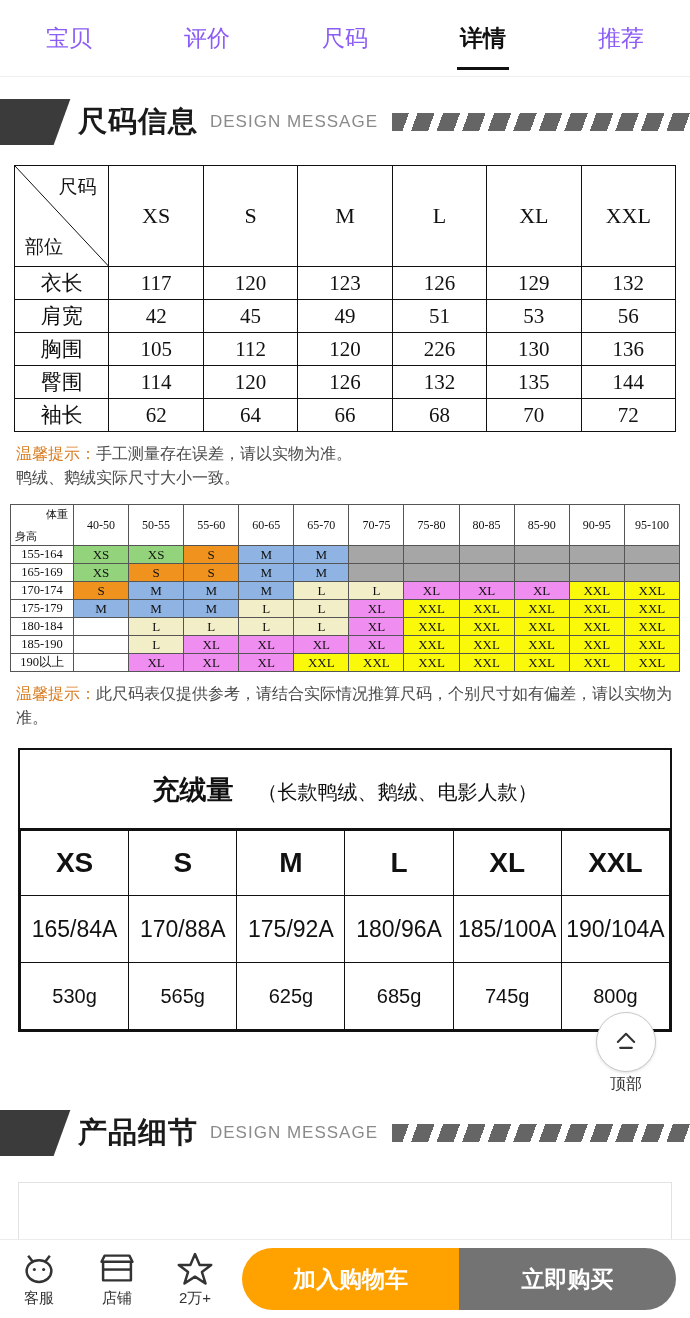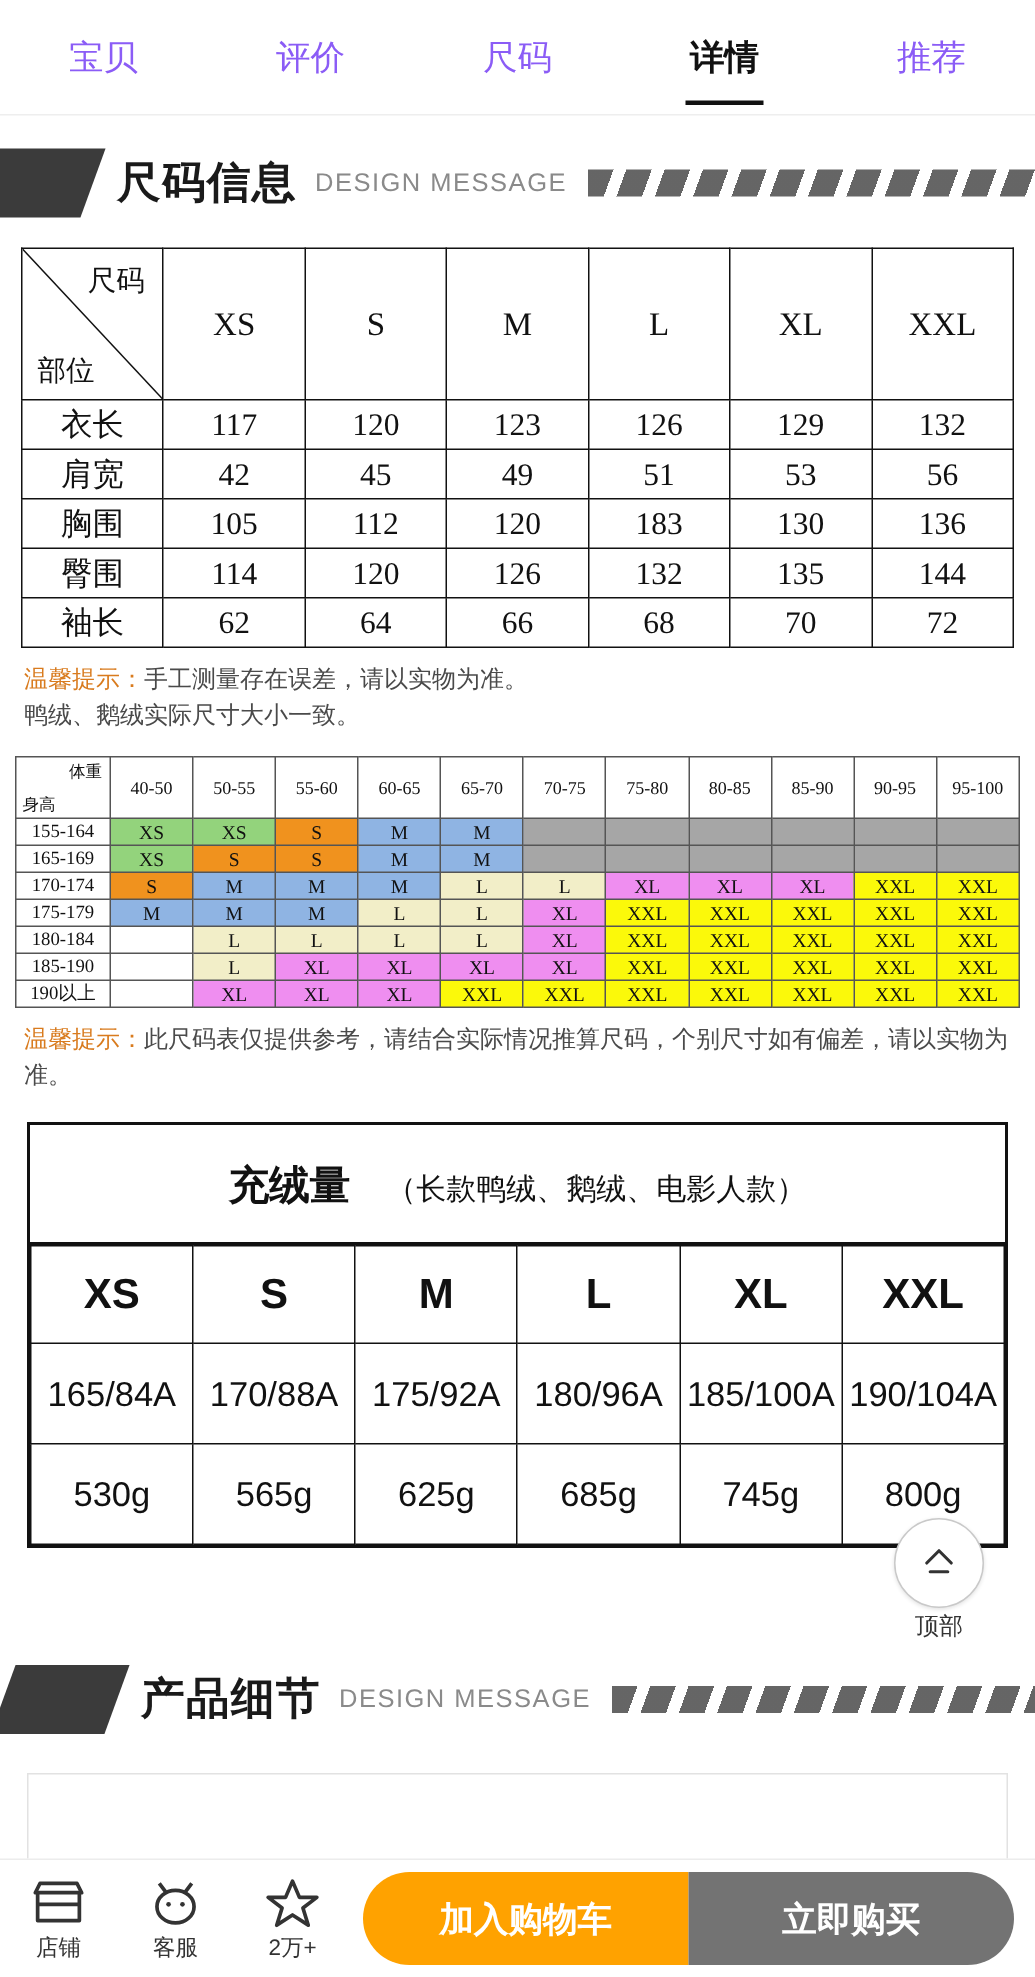--- a/index.html
+++ b/index.html
@@ -209,21 +209,21 @@
     border-collapse: collapse;
     table-layout: fixed;
   }
   table.fw td {
     border: 1px solid #111111;
     text-align: center;
     color: #111111;
   }
   table.fw td.size { font-size: 28px; font-weight: bold; height: 62px; }
   table.fw td.spec { font-size: 23px; height: 64px; }
-  table.fw td.gram { font-size: 23px; height: 64px; }
+  table.fw td.gram { font-size: 20px; height: 64px; }
 
   
   .totop {
     position: absolute;
     right: 32px;
     top: 1012px;
     width: 64px;
     text-align: center;
   }
   .totop .circle {
@@ -238,21 +238,21 @@
     justify-content: center;
     box-shadow: 0 1px 3px rgba(0,0,0,.12);
   }
   .totop .label {
     font-size: 16px;
     color: #333333;
     margin-top: 2px;
   }
 
   
-  .bottom-head { margin-top: 70px; padding-left: 16px; }
+  .bottom-head { margin-top: 70px; }
 
   .whitecard {
     margin: 18px 18px 0 18px;
     height: 60px;
     border: 1px solid #e2e2e2;
     border-bottom: none;
     background: #ffffff;
   }
 
   
@@ -352,21 +352,21 @@
         <td>49</td>
         <td>51</td>
         <td>53</td>
         <td>56</td>
       </tr>
       <tr>
         <td class="rowhead">胸围</td>
         <td>105</td>
         <td>112</td>
         <td>120</td>
-        <td>183</td>
+        <td>226</td>
         <td>130</td>
         <td>136</td>
       </tr>
       <tr>
         <td class="rowhead">臀围</td>
         <td>114</td>
         <td>120</td>
         <td>126</td>
         <td>132</td>
         <td>135</td>
@@ -567,38 +567,38 @@
   <div class="sh-title">产品细节</div>
   <div class="sh-sub">DESIGN MESSAGE</div>
   <div class="sh-bars"></div>
 </div>
 
 <div class="whitecard"></div>
 
 <div class="actionbar">
   <div class="act-icon">
     <span class="glyph">
-      <svg width="38" height="34" viewBox="0 0 24 22" fill="none" stroke="#333" stroke-width="1.6" stroke-linejoin="round">
-        <path d="M2 7 L4 3 L20 3 L22 7 Z"></path>
-        <path d="M3 7 L3 19 L21 19 L21 7"></path>
-        <path d="M3 12 L21 12"></path>
-      </svg>
-    </span>
-    <span class="cap">店铺</span>
-  </div>
-  <div class="act-icon">
-    <span class="glyph">
       <svg width="38" height="34" viewBox="0 0 24 22" fill="none" stroke="#333" stroke-width="1.6">
         <path d="M5 3 L8 7 M19 3 L16 7"></path>
         <ellipse cx="12" cy="13" rx="8" ry="7"></ellipse>
         <circle cx="9" cy="12" r="1" fill="#333" stroke="none"></circle>
         <circle cx="15" cy="12" r="1" fill="#333" stroke="none"></circle>
       </svg>
     </span>
     <span class="cap">客服</span>
+  </div>
+  <div class="act-icon">
+    <span class="glyph">
+      <svg width="38" height="34" viewBox="0 0 24 22" fill="none" stroke="#333" stroke-width="1.6" stroke-linejoin="round">
+        <path d="M2 7 L4 3 L20 3 L22 7 Z"></path>
+        <path d="M3 7 L3 19 L21 19 L21 7"></path>
+        <path d="M3 12 L21 12"></path>
+      </svg>
+    </span>
+    <span class="cap">店铺</span>
   </div>
   <div class="act-icon">
     <span class="glyph">
       <svg width="38" height="34" viewBox="0 0 24 22" fill="none" stroke="#333" stroke-width="1.6" stroke-linejoin="round">
         <path d="M12 2 L15 9 L22.5 9 L16.5 13.6 L18.8 21 L12 16.6 L5.2 21 L7.5 13.6 L1.5 9 L9 9 Z"></path>
       </svg>
     </span>
     <span class="cap">2万+</span>
   </div>
   <div class="act-btns">

